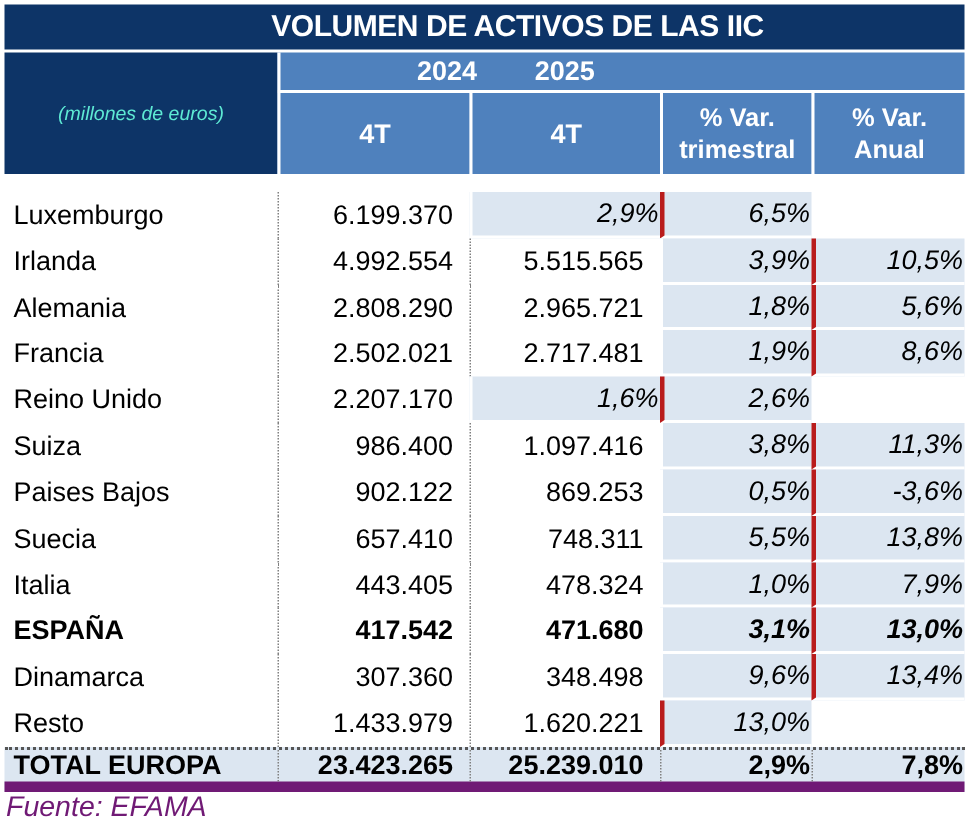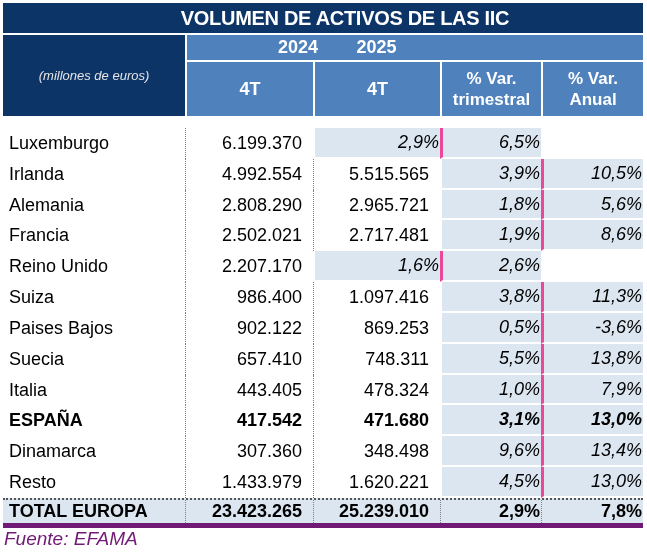--- a/index.html
+++ b/index.html
@@ -41,21 +41,21 @@
   .hdr {
     margin-top: 2px;
     display: grid;
     grid-template-columns: 182px 128px 127px 101px 102px;
     grid-template-rows: 25px 2px 54px;
   }
   .hdr-left {
     grid-column: 1;
     grid-row: 1 / span 3;
     background: #0d3467;
-    color: #e5e5e5;
+    color: #5eead4;
     font-style: italic;
     font-size: 13px;
     display: flex;
     align-items: center;
     justify-content: center;
   }
   .years-band {
     grid-column: 2 / span 4;
     grid-row: 1;
     background: #4f81bd;
@@ -118,30 +118,30 @@
     border-left: 1px dotted #808080;
   }
   .c-pct {
     justify-content: flex-end;
     padding-right: 1px;
     background: #dce6f1;
     border-left: 2px solid #ffffff;
     border-bottom: 2px solid #ffffff;
     font-style: italic;
   }
-  .c-pct.anual { border-left: 3px solid #ec4899; }
+  .c-pct.anual { border-left: 3px solid #b91c1c; }
 
   
   .total-row {
     display: grid;
     grid-template-columns: 182px 128px 127px 101px 102px;
     height: 30px;
     background: #dce6f1;
     border-top: 2px dotted #555555;
-    border-bottom: 5px solid #701a75;
+    border-bottom: 7px solid #701a75;
     font-size: 18px;
     font-weight: bold;
   }
   .total-row .c-num,
   .total-row .c-pct {
     background: transparent;
     border-left: 1px dotted #808080;
     border-bottom: none;
     font-style: normal;
   }
@@ -259,21 +259,20 @@
           <div class="cell c-country">Dinamarca</div>
           <div class="cell c-num">307.360</div>
           <div class="cell c-num">348.498</div>
           <div class="cell c-pct">9,6%</div>
           <div class="cell c-pct anual">13,4%</div>
         </div>
         <div class="data-row">
           <div class="cell c-country">Resto</div>
           <div class="cell c-num">1.433.979</div>
           <div class="cell c-num">1.620.221</div>
-          <div class="cell c-pct">4,5%</div>
           <div class="cell c-pct anual">13,0%</div>
         </div>
       </div>
 
     <div class="total-row" id="total-row">
         <div class="cell c-country">TOTAL EUROPA</div>
         <div class="cell c-num">23.423.265</div>
         <div class="cell c-num">25.239.010</div>
         <div class="cell c-pct">2,9%</div>
         <div class="cell c-pct">7,8%</div>

